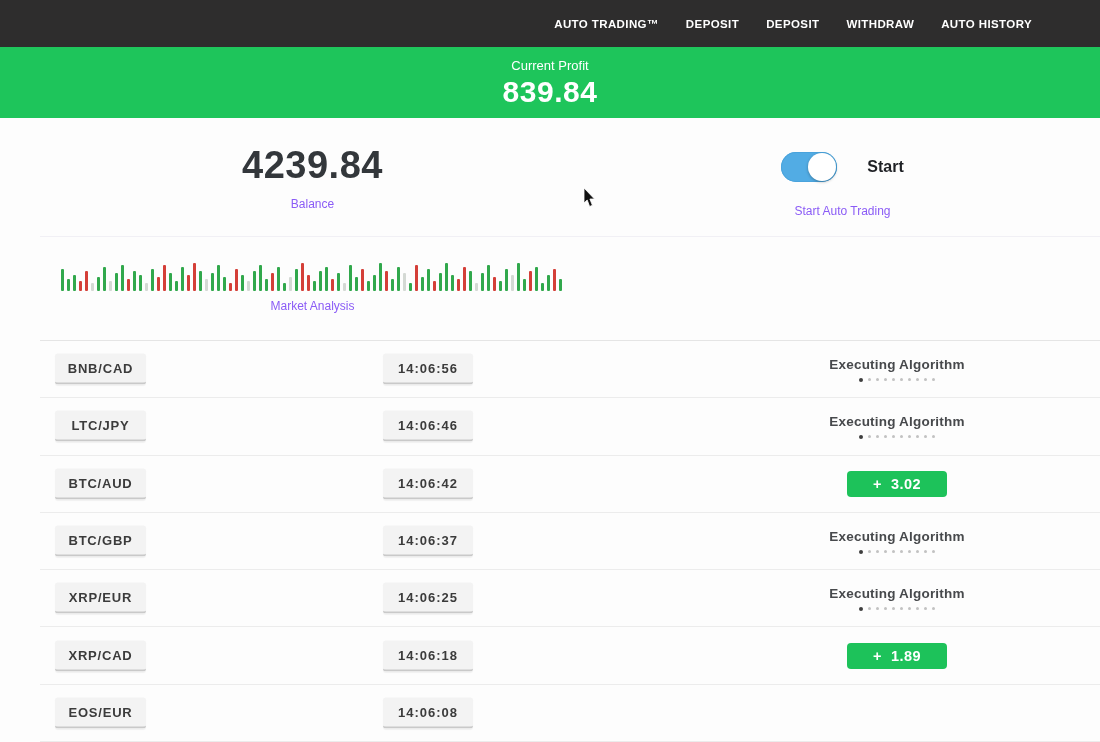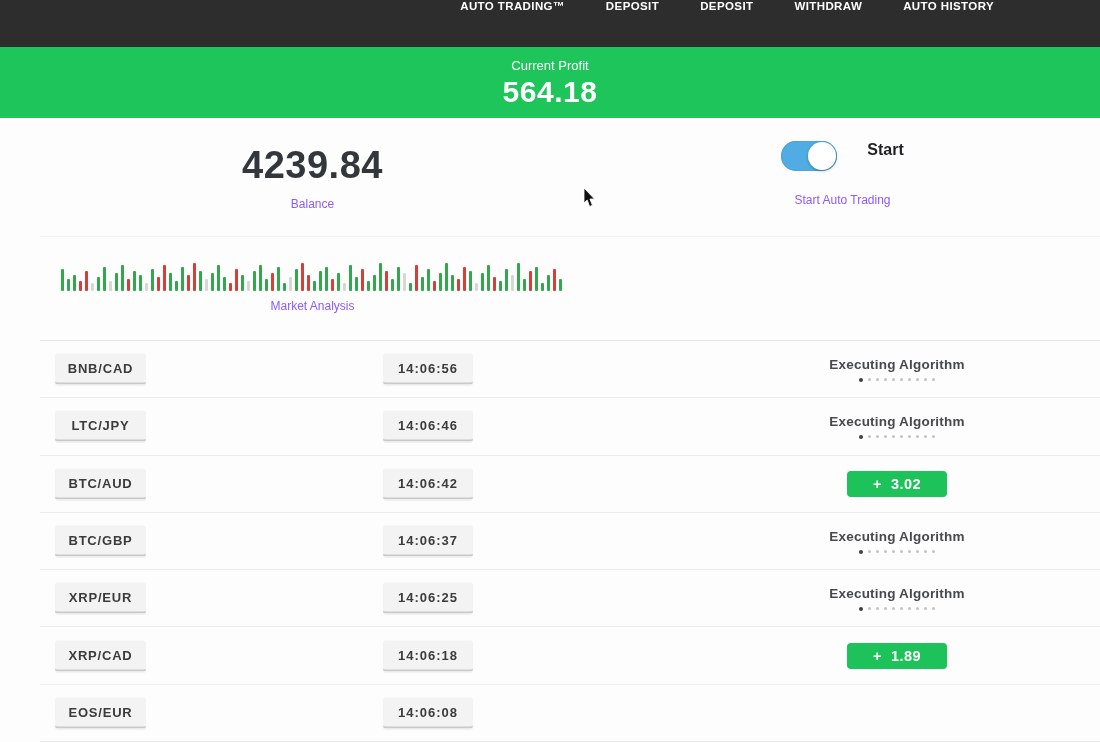--- a/index.html
+++ b/index.html
@@ -1,42 +1,42 @@
 <!DOCTYPE html>
 <html><head>
 <meta charset="utf-8">
 <style>
   * { margin:0; padding:0; box-sizing:border-box; }
   html,body { width:1100px; height:742px; overflow:hidden; background:#fff;
               font-family:"Liberation Sans", sans-serif; }
   .page { position:relative; width:1100px; height:742px; background:#fdfdfd; }
 
   
-  .nav { height:47px; background:#2e2d2d; display:flex; 
-         justify-content:flex-end; padding-right:106px; gap:41px; }
+  .nav { height:47px; background:#2e2d2d; display:flex; align-items:center;
+         justify-content:flex-end; padding-right:68px; gap:27px; }
   .nav-item { color:#fff; font-size:11.5px; font-weight:bold; letter-spacing:.4px;
               cursor:pointer; white-space:nowrap; }
 
   
   .banner { height:71px; background:#1ec55b; display:flex; flex-direction:column;
             align-items:center; justify-content:center; color:#fff; }
   .banner-label { font-size:13px; margin-top:2px; }
   .banner-value { font-size:30px; font-weight:bold; margin-top:2px; letter-spacing:.5px; }
 
   
   .stats-row { display:flex; margin-left:40px; }
   .stats-row-1 { height:119px; border-bottom:1px solid #f1f0f5; }
   .stats-row-2 { height:104px; border-bottom:1px solid #e5e5e5; }
   .cell-left  { width:545px; display:flex; flex-direction:column; align-items:center; }
   .cell-right { width:515px; display:flex; flex-direction:column; align-items:center; }
 
   .balance-value { font-size:38px; font-weight:bold; color:#33373b; margin-top:26px; letter-spacing:.5px;}
   .muted-label { font-size:12px; color:#8b5cf6; margin-top:10px;text-align:right; }
 
-  .toggle-wrap { display:flex; align-items:flex-start; gap:30px; margin-top:23px; }
+  .toggle-wrap { display:flex; align-items:center; gap:30px; margin-top:34px; }
   .toggle { position:relative; width:56px; height:30px; background:#52ace4;
             border-radius:16px; cursor:pointer; box-shadow:inset 0 0 0 1px #4aa3dc; }
   .knob { position:absolute; top:1px; right:1px; width:28px; height:28px; background:#fff;
           border-radius:50%; box-shadow:0 1px 3px rgba(0,0,0,.3); }
   .toggle-label { font-size:16px; font-weight:bold; color:#1f2125; }
   .toggle-sub { margin-top:22px; }
 
   .bars { display:flex; align-items:flex-end; height:30px; margin-top:24px; }
   .bar { width:3px; margin-right:3px; border-radius:1px; }
   .trades-count { font-size:30px; font-weight:bold; color:#33373b; margin-top:16px; }
@@ -72,21 +72,21 @@
   <div class="nav">
     <div class="nav-item">AUTO TRADING™</div>
     <div class="nav-item">DEPOSIT</div>
     <div class="nav-item">DEPOSIT</div>
     <div class="nav-item">WITHDRAW</div>
     <div class="nav-item">AUTO HISTORY</div>
   </div>
 
   <div class="banner">
     <div class="banner-label">Current Profit</div>
-    <div class="banner-value">564.18</div>
+    <div class="banner-value">839.84</div>
   </div>
 
   <div class="stats-row stats-row-1">
     <div class="cell-left">
       <div class="balance-value">4239.84</div>
       <div class="muted-label">Balance</div>
     </div>
     <div class="cell-right">
       <div class="toggle-wrap">
         <div class="toggle">

